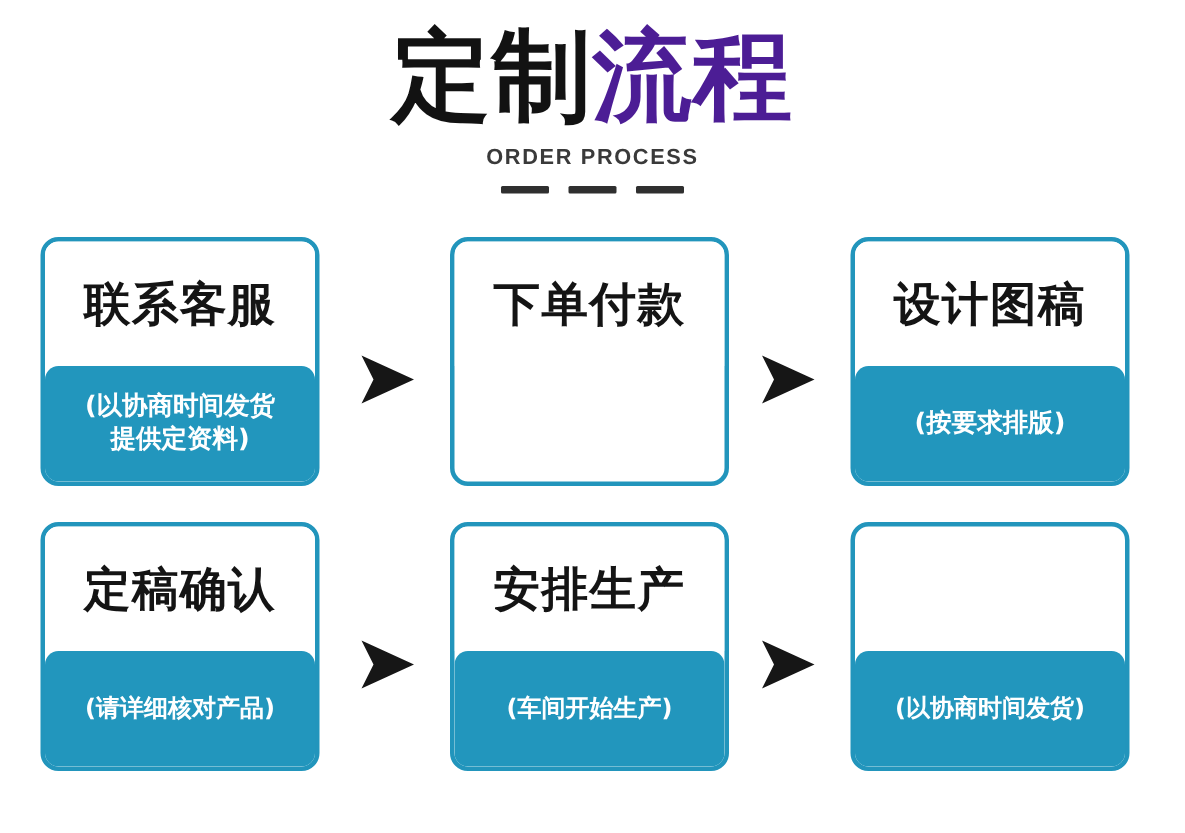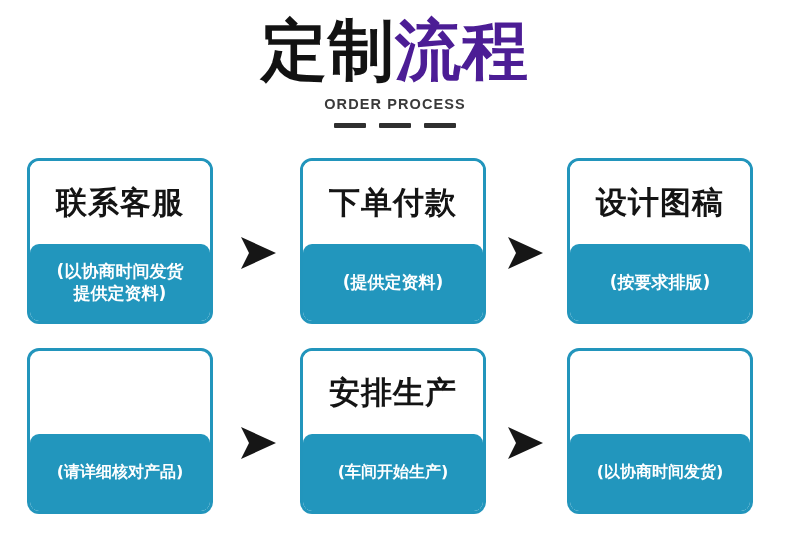--- a/index.html
+++ b/index.html
@@ -191,21 +191,20 @@
 
       <div class="arrow a0">
         <svg viewBox="0 0 40 36" xmlns="http://www.w3.org/2000/svg" aria-hidden="true">
           <path d="M3 2 L38 18 L3 34 L11 18 Z" fill="#161616"></path>
         </svg>
       </div>
 
       <div class="cell c1">
         <div class="step">
           <div class="step-head">下单付款</div>
-          <div class="step-body">(提供定资料)</div>
         </div>
       </div>
 
       <div class="arrow a1">
         <svg viewBox="0 0 40 36" xmlns="http://www.w3.org/2000/svg" aria-hidden="true">
           <path d="M3 2 L38 18 L3 34 L11 18 Z" fill="#161616"></path>
         </svg>
       </div>
 
       <div class="cell c2">
@@ -214,20 +213,21 @@
           <div class="step-body">(按要求排版)</div>
         </div>
       </div>
 
     </div>
 
     <div class="flow-row">
 
       <div class="cell c0">
         <div class="step">
+          <div class="step-head">定稿确认</div>
           <div class="step-body small">(请详细核对产品)</div>
         </div>
       </div>
 
       <div class="arrow a0">
         <svg viewBox="0 0 40 36" xmlns="http://www.w3.org/2000/svg" aria-hidden="true">
           <path d="M3 2 L38 18 L3 34 L11 18 Z" fill="#161616"></path>
         </svg>
       </div>
 

